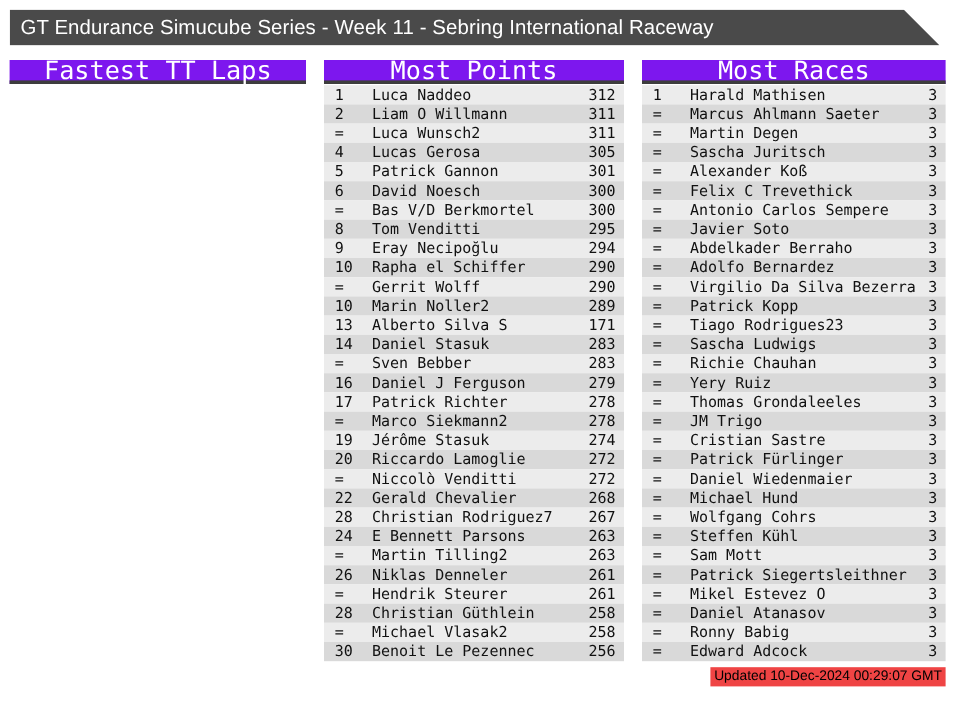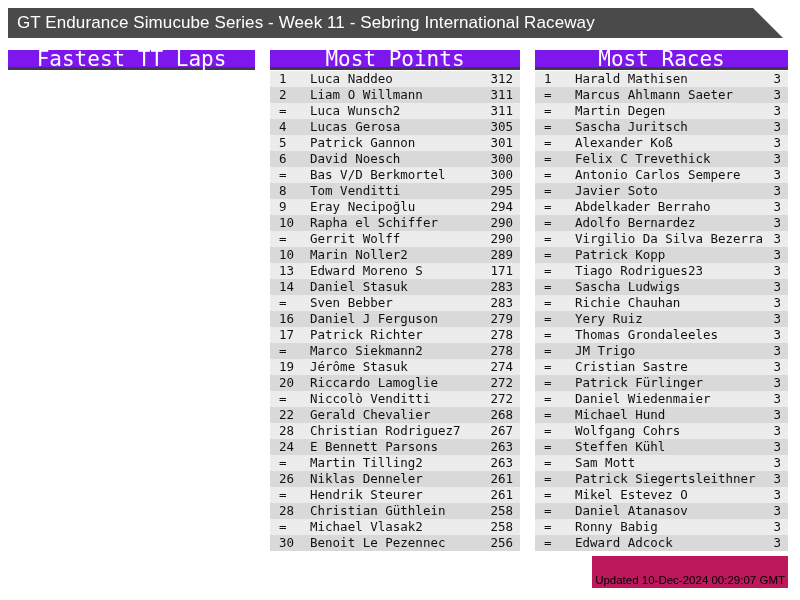--- a/index.html
+++ b/index.html
@@ -30,23 +30,23 @@
   .rows { margin-top:1px; }
   .row { display:flex; height:16px; line-height:16px; font-size:12.5px; color:#111111; }
   .row.light { background:var(--rowlight,#ececec); }
   .row.dark  { background:var(--rowdark,#d9d9d9); }
   .row .rank { width:40px; padding-left:9px; flex:none; }
   .row .name { flex:1; white-space:nowrap; overflow:hidden; }
   .row .val  { flex:none; padding-right:7px; text-align:left; }
 
   .footer {
     position:absolute; top:556px; right:12px; height:16px;
-    background:#be185d; color:#000000;
+    background:#ef4444; color:#000000;
     font-family:"Liberation Sans", sans-serif; font-size:11.5px;
-    line-height:16px; padding:16px 3px;
+    line-height:16px; padding:0 3px;
   }
 </style>
 </head>
 <body>
 
 <div class="title-bar">
   <span>GT Endurance Simucube Series - Week 11 - Sebring International Raceway</span>
 </div>
 
 <div class="column col-0">
@@ -112,21 +112,21 @@
         <span class="name">Gerrit Wolff</span>
         <span class="val">290</span>
       </div>
       <div class="row dark">
         <span class="rank">10</span>
         <span class="name">Marin Noller2</span>
         <span class="val">289</span>
       </div>
       <div class="row light">
         <span class="rank">13</span>
-        <span class="name">Edward Moreno S</span>
+        <span class="name">Alberto Silva S</span>
         <span class="val">171</span>
       </div>
       <div class="row dark">
         <span class="rank">14</span>
         <span class="name">Daniel Stasuk</span>
         <span class="val">283</span>
       </div>
       <div class="row light">
         <span class="rank">=</span>
         <span class="name">Sven Bebber</span>

